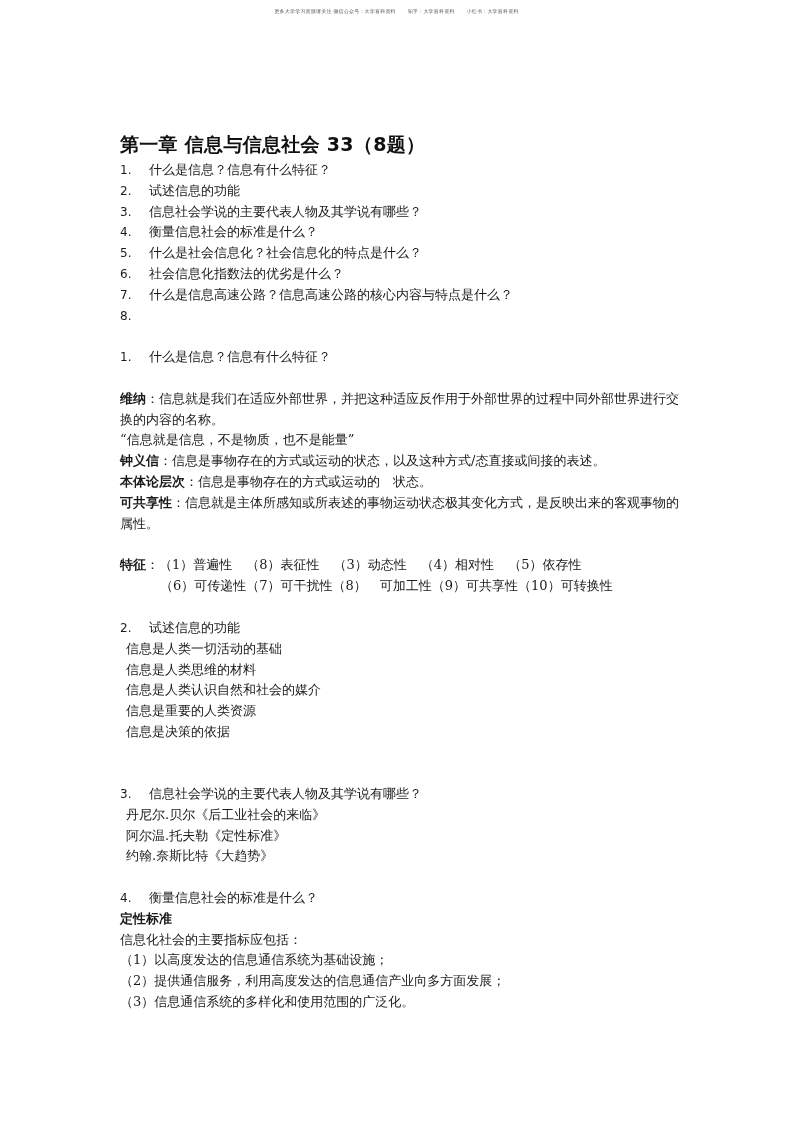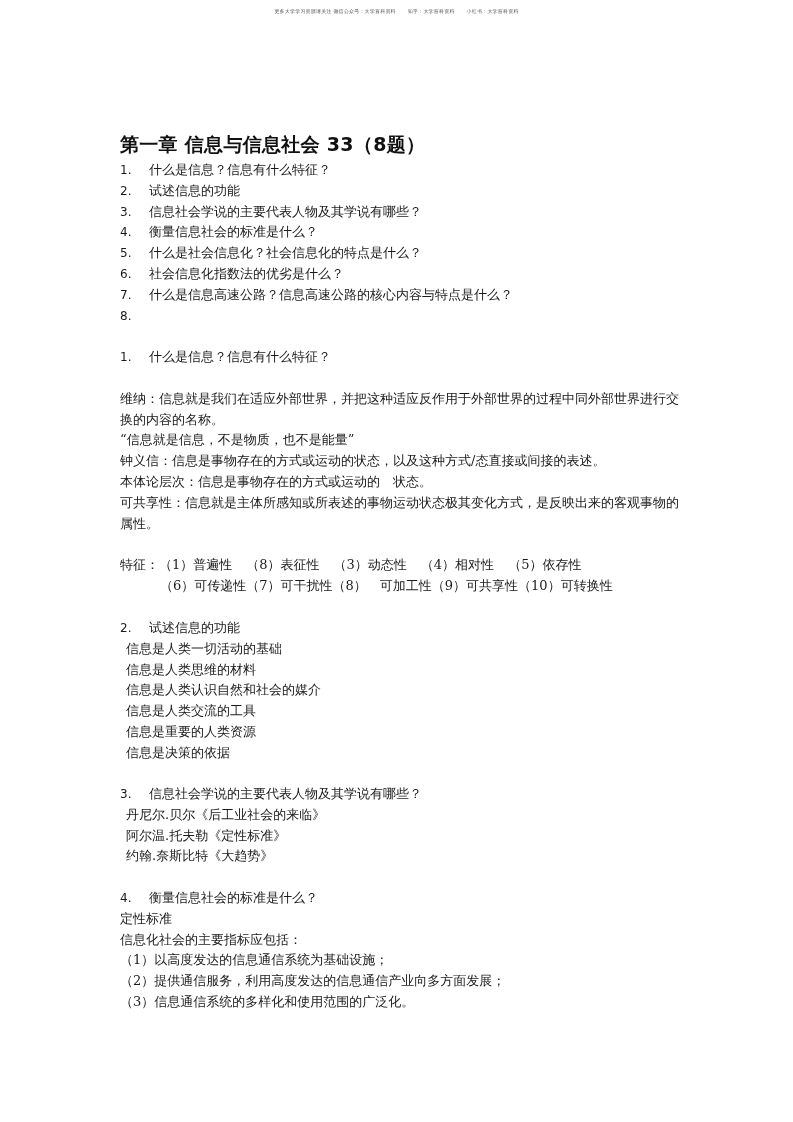--- a/index.html
+++ b/index.html
@@ -8,21 +8,21 @@
   .header { position: absolute; top: 8px; left: 0; width: 793px; text-align: center;
             font-size: 5px; color: #555; white-space: pre; letter-spacing: 0.2px; }
   .header span { margin: 0 6px; }
   .title { position: absolute; left: 120px; top: 104px; font-family: "DejaVu Sans", "Liberation Sans", sans-serif;
            font-weight: bold; font-size: 19px; color: #111; letter-spacing: 0.3px; margin-top: 28px; }
   .block { position: absolute; left: 120px; width: 570px; font-size: 13px; line-height: 20.8px; }
   .qlist .item { display: flex; }
   .qlist .num { width: 29px; font-family: "DejaVu Sans", "Liberation Sans", sans-serif; font-size: 12px; }
   .qhead { display: flex; }
   .qhead .num { width: 29px; font-family: "DejaVu Sans", "Liberation Sans", sans-serif; font-size: 12px; }
-  .b { font-weight: normal; font-family: "DejaVu Sans", "Liberation Sans", sans-serif; }
+  .b { font-weight: bold; font-family: "DejaVu Sans", "Liberation Sans", sans-serif; }
   .indent1 { padding-left: 6px; }
   .feat2 { padding-left: 40px; }
   .sp { display: inline-block; width: 14px; }
 </style>
 </head>
 <body>
 
 <div class="header"><span>更多大学学习资源请关注 微信公众号：大学百科资料</span><span>知乎：大学百科资料</span><span>小红书：大学百科资料</span></div>
 
 <div class="title">第一章 信息与信息社会 33（8题）</div>
@@ -78,21 +78,20 @@
 </div>
 
 <div class="block" style="top:618px;">
   <div class="qhead">
       <span class="num">2.</span>
       <span>试述信息的功能</span>
     </div>
   <div class="indent1">信息是人类一切活动的基础</div>
   <div class="indent1">信息是人类思维的材料</div>
   <div class="indent1">信息是人类认识自然和社会的媒介</div>
-  <div class="indent1">信息是人类交流的工具</div>
   <div class="indent1">信息是重要的人类资源</div>
   <div class="indent1">信息是决策的依据</div>
 </div>
 
 <div class="block" style="top:784px;">
   <div class="qhead">
       <span class="num">3.</span>
       <span>信息社会学说的主要代表人物及其学说有哪些？</span>
     </div>
   <div class="indent1">丹尼尔.贝尔《后工业社会的来临》</div>

